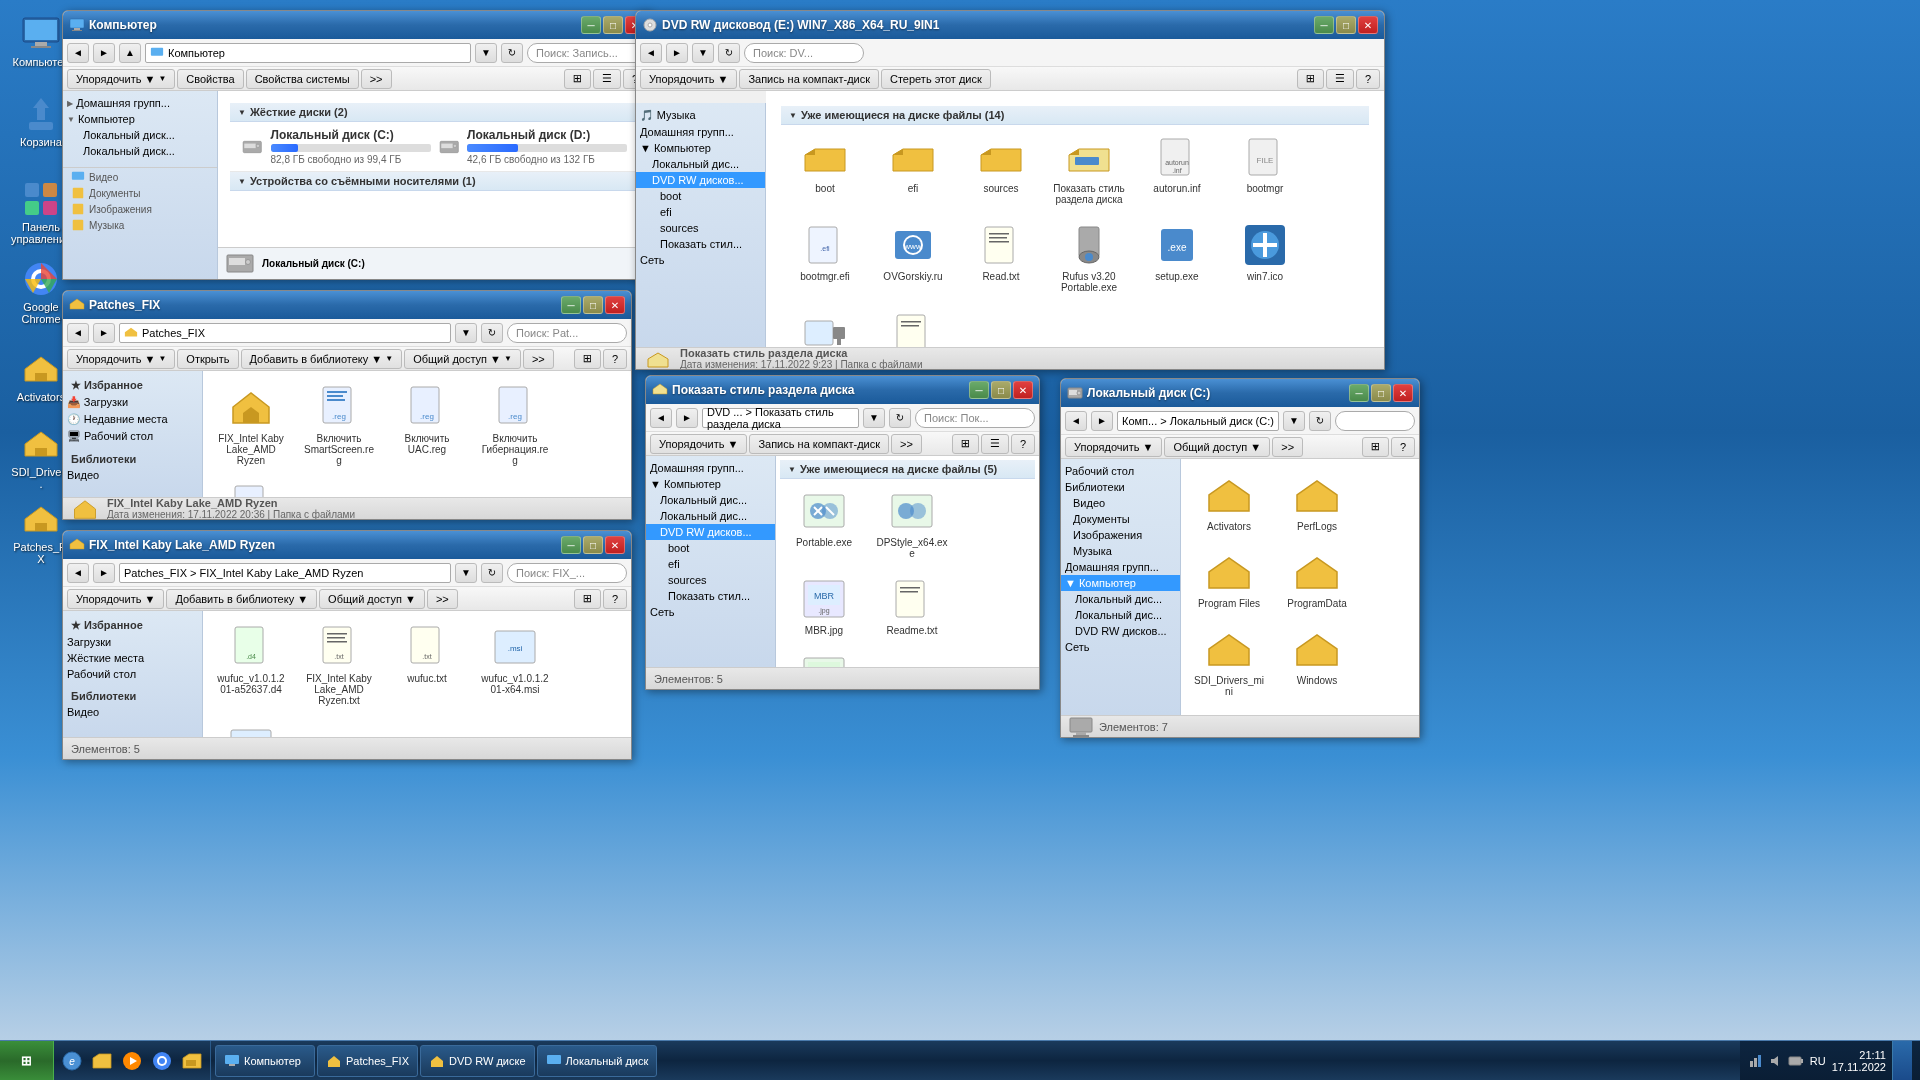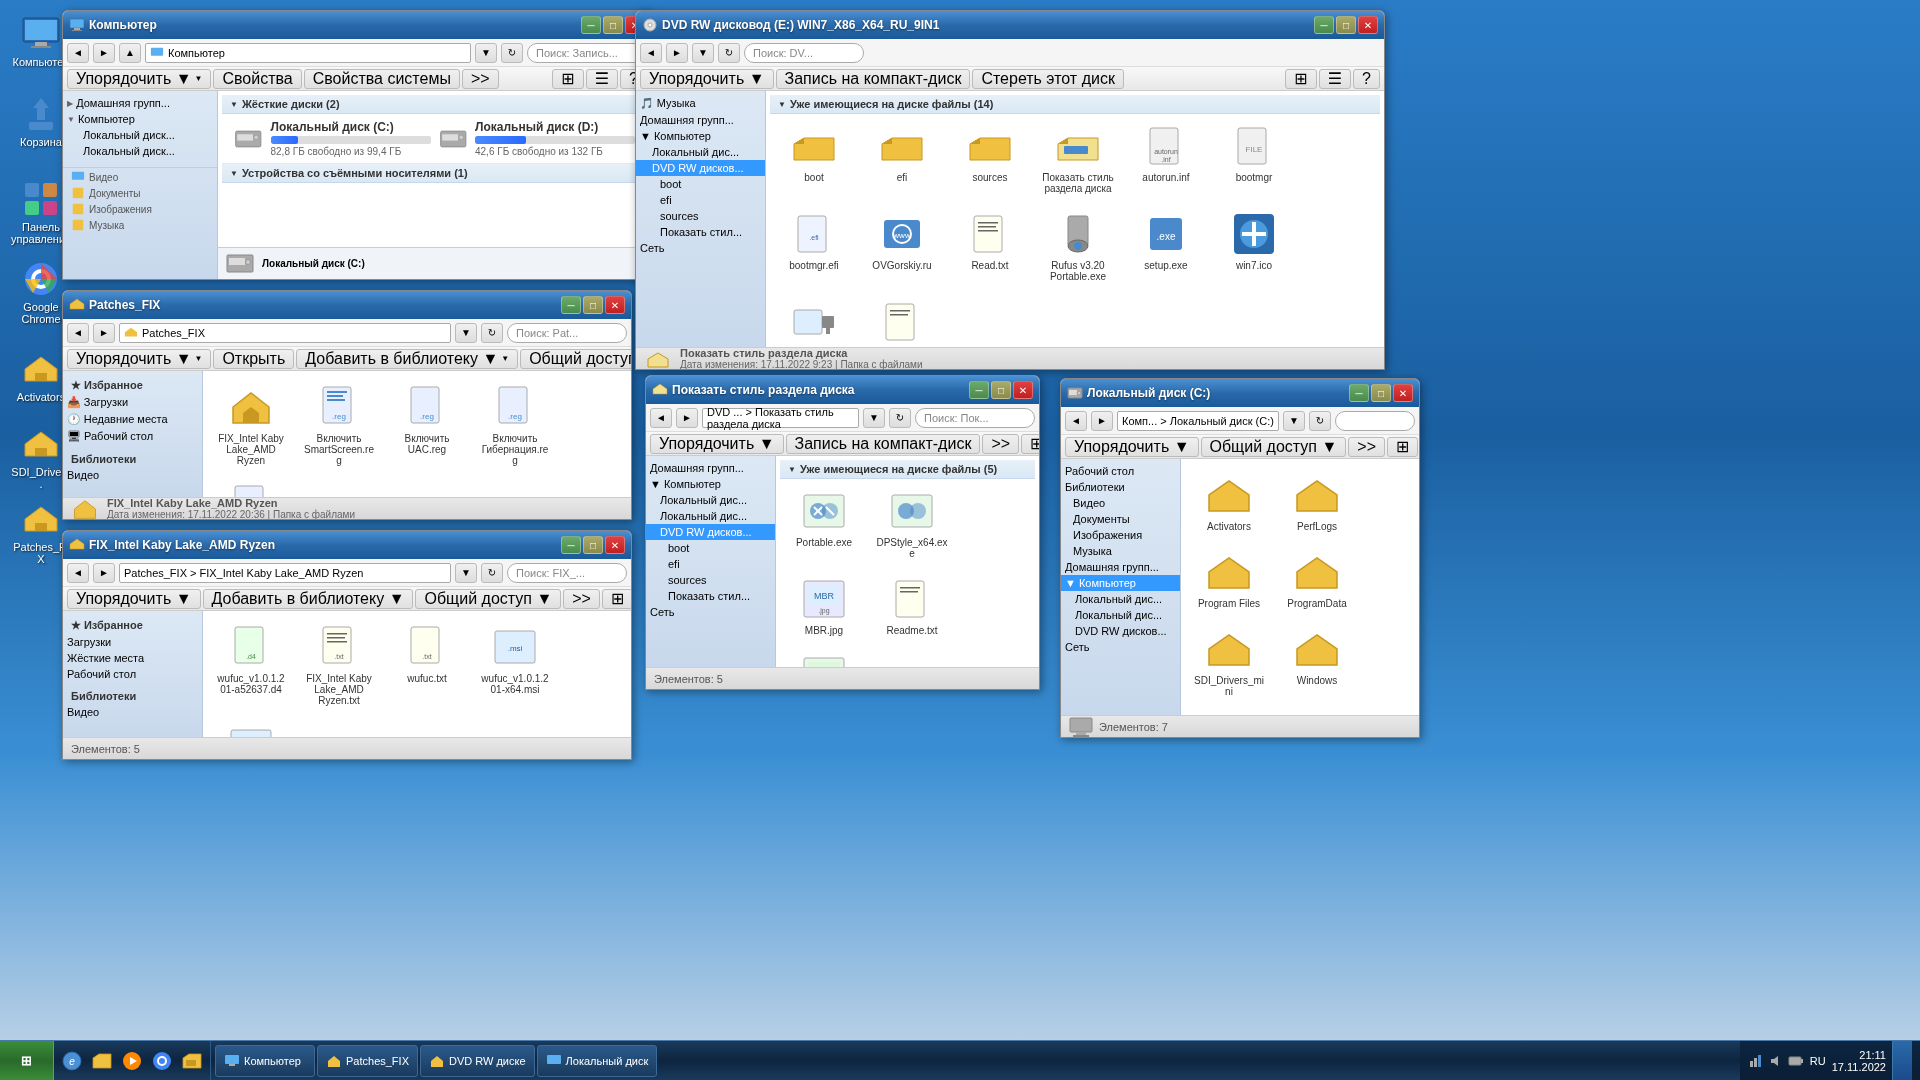--- a/index.html
+++ b/index.html
@@ -214,21 +214,21 @@
       display: flex;
       align-items: center;
       color: #888;
     }
     .win-menu-btn {
       padding: 2px 8px;
       height: 20px;
       background: linear-gradient(180deg, #f0f0f0, #e0e0e0);
       border: 1px solid #bbb;
       border-radius: 3px;
-      font-size: 16px;
+      font-size: 11px;
       cursor: pointer;
       display: flex;
       align-items: center;
       gap: 3px;
       white-space: nowrap;
     }
     .win-menu-btn-arrow::after {
       content: '▼';
       font-size: 8px;
     }
@@ -249,21 +249,21 @@
     .win-sidebar-section {
       padding: 4px 8px 2px;
       font-size: 11px;
       font-weight: bold;
       color: #333;
     }
     .win-content {
       flex: 1;
       background: white;
       overflow: auto;
-      padding: 4px;
+      padding: 12px;
     }
 
     
     .content-grid {
       display: flex;
       flex-wrap: wrap;
       gap: 8px;
       padding: 4px;
     }
     .content-item {
@@ -847,33 +847,33 @@
     <div class="win-menu-btn">Упорядочить ▼</div>
     <div class="win-menu-btn">Запись на компакт-диск</div>
     <div class="win-menu-btn">Стереть этот диск</div>
     <div style="margin-left:auto; display:flex; gap:2px;">
       <div class="win-menu-btn">⊞</div>
       <div class="win-menu-btn">☰</div>
       <div class="win-menu-btn">?</div>
     </div>
   </div>
   <div class="win-body">
-    <div class="win-sidebar" style="width:130px;">
+    <div class="win-sidebar" style="width:130px;margin-top:12px;">
       <div class="tree-item">🎵 Музыка</div>
       <div class="tree-item">Домашняя групп...</div>
       <div class="tree-item">▼ Компьютер</div>
       <div class="tree-item" style="padding-left:16px;">Локальный дис...</div>
       <div class="tree-item selected" style="padding-left:16px;">DVD RW дисков...</div>
       <div class="tree-item" style="padding-left:24px;">boot</div>
       <div class="tree-item" style="padding-left:24px;">efi</div>
       <div class="tree-item" style="padding-left:24px;">sources</div>
       <div class="tree-item" style="padding-left:24px;">Показать стил...</div>
       <div class="tree-item">Сеть</div>
     </div>
-    <div class="win-content" style="padding:4px;">
+    <div class="win-content" style="padding:15px;">
       <div class="section-header">
         <span>Уже имеющиеся на диске файлы (14)</span>
       </div>
       <div class="content-grid">
 
         <div class="content-item">
           <div class="ci-icon">
               <svg width="48" height="48" viewBox="0 0 48 48">
                 <path d="M4 38 L4 22 L14 16 L44 16 L44 38 Z" fill="#f0c040" stroke="#c89820" stroke-width="1"></path>
                 <path d="M4 22 L14 16 L14 22 Z" fill="#c89820"></path>

